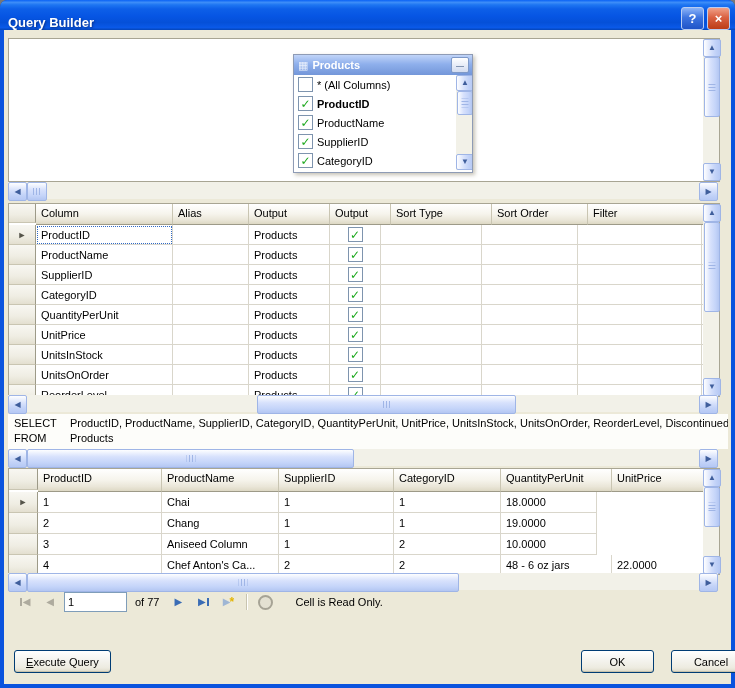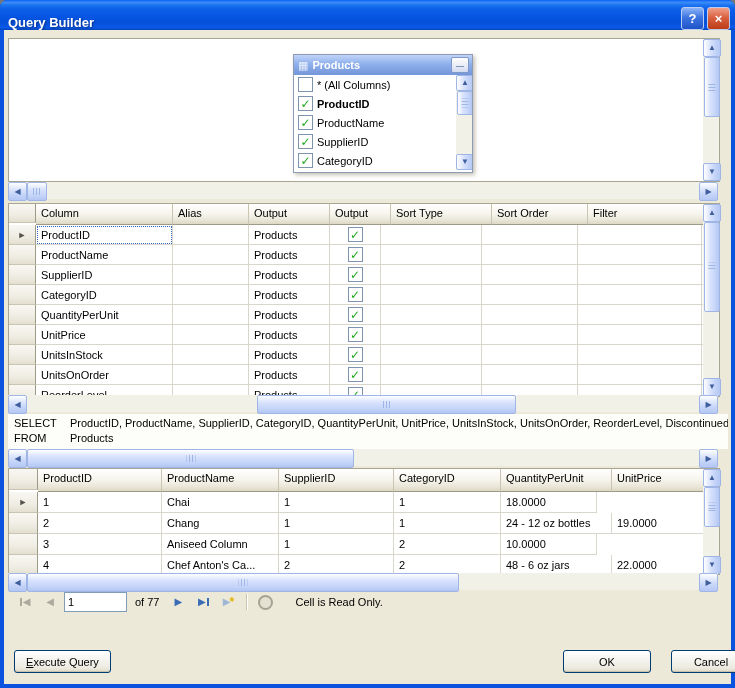--- a/index.html
+++ b/index.html
@@ -81,21 +81,21 @@
   .nav-sep{width:1px;height:16px;background:#C8C4B0;box-shadow:1px 0 0 #fff;margin:0 4px}
   .ncircle{width:11px;height:11px;border:2px solid #A6A395;border-radius:50%;background:#E4E1D2}
   .nstar{color:#E3B505;font-size:12px;font-weight:bold;margin-left:-2px}
   .addnew .ntri{color:#9FB6D4}
   .nav-status{margin-left:16px}
   
   .xpbtn{position:absolute;height:23px;border:1px solid #003C74;border-radius:3px;
     font:11px "Liberation Sans","DejaVu Sans",sans-serif;display:flex;align-items:center;justify-content:center;
     background:linear-gradient(180deg,#FFFFFF 0%,#F4F3EE 45%,#EDEBE0 80%,#DDD9C8 100%);box-shadow:inset 0 -1px 0 #C7C2AC}
   .btn-exec{left:10px;top:620px;width:97px}
-  .btn-ok{left:559px;top:620px;width:88px}
+  .btn-ok{left:577px;top:620px;width:73px}
   .btn-cancel{left:667px;top:620px;width:80px}
   .mn{text-decoration:underline}
 </style>
 </head>
 <body>
 
 <div class="window">
 
   <div class="titlebar">
     <span class="title">Query Builder</span>
@@ -407,21 +407,20 @@
           <div class="gcell rw4">1</div>
           <div class="gcell rw6">18.0000</div>
 
         </div>
         <div class="grow rg-row">
           <div class="selcell rw0"></div>
           <div class="gcell rw1">2</div>
           <div class="gcell rw2">Chang</div>
           <div class="gcell rw3">1</div>
           <div class="gcell rw4">1</div>
-          <div class="gcell rw5">24 - 12 oz bottles</div>
           <div class="gcell rw6">19.0000</div>
 
         </div>
         <div class="grow rg-row">
           <div class="selcell rw0"></div>
           <div class="gcell rw1">3</div>
           <div class="gcell rw2">Aniseed Column</div>
           <div class="gcell rw3">1</div>
           <div class="gcell rw4">2</div>
           <div class="gcell rw6">10.0000</div>

